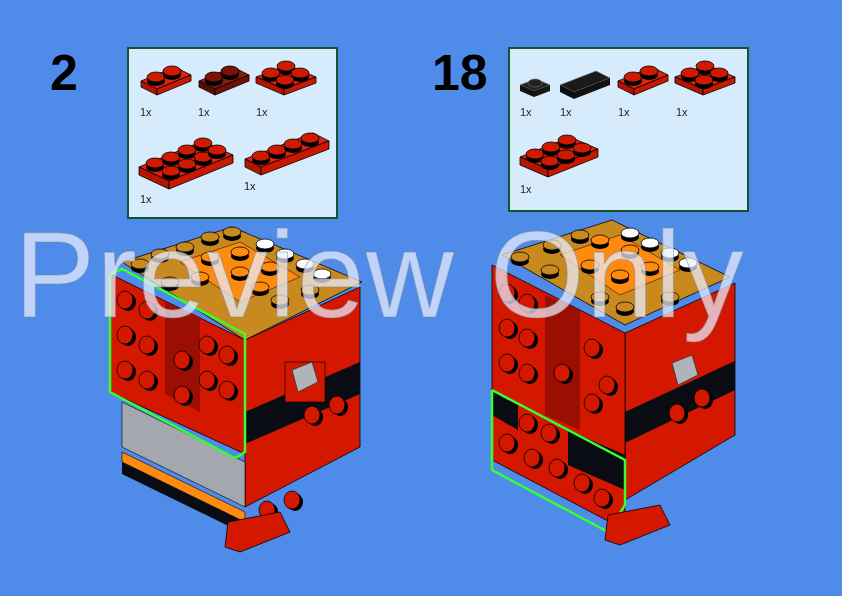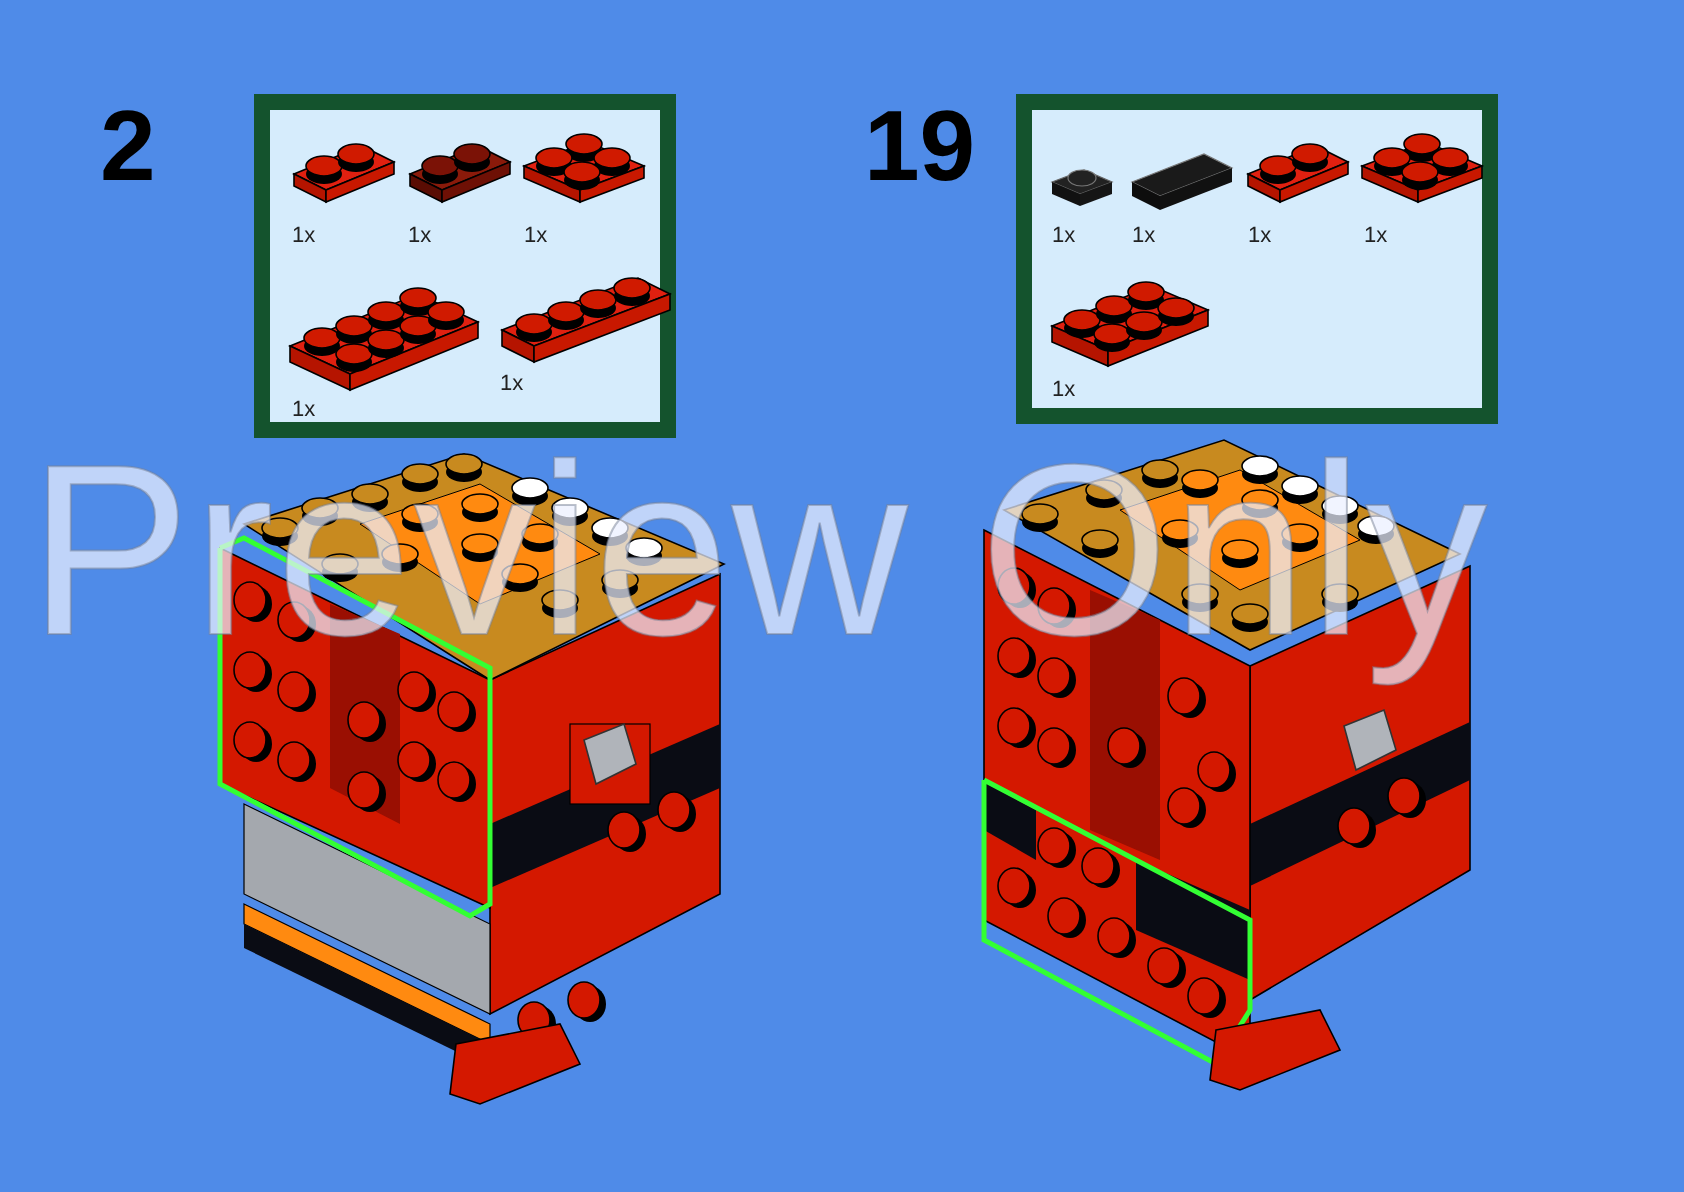--- a/index.html
+++ b/index.html
@@ -1,18 +1,18 @@
 <!DOCTYPE html>
 <html><head>
 <meta charset="utf-8">
 <style>
   html, body { margin:0; padding:0; }
   body { width:842px; height:596px; background:#4f8be8; position:relative; overflow:hidden; font-family:"Liberation Sans", sans-serif; }
   .step-num { position:absolute; font-weight:bold; font-size:50px; color:#000; line-height:1; }
-  .parts-box { position:absolute; background:#d6ecfc; border:8px solid #14532d; box-sizing:border-box; }
+  .parts-box { position:absolute; background:#d6ecfc; border:2px solid #14532d; box-sizing:border-box; }
   .qty { position:absolute; font-size:11px; color:#222; }
   .part { position:absolute; }
   .model { position:absolute; }
   .watermark { position:absolute; left:14px; top:214px; font-size:122px; color:rgba(235,240,255,0.72); letter-spacing:1px; white-space:nowrap; font-family:"Liberation Sans", sans-serif; line-height:1; -webkit-text-stroke:1px rgba(120,130,150,0.5); pointer-events:none; }
 </style>
 </head>
 <body>
 
 <svg width="0" height="0" style="position:absolute">
   <defs>
@@ -154,21 +154,21 @@
         <use href="#fstud" x="170" y="290"></use>
         <use href="#fstud" x="195" y="280"></use>
     </g>
     <polyline points="10,52 22,47 145,112 145,230 135,236 10,170 10,52" fill="none" stroke="#33ff33" stroke-width="2.5"></polyline>
 
     <polygon points="128,300 180,290 190,310 140,330 125,325" fill="#d41800" stroke="#000" stroke-width="0.8"></polygon>
   </svg>
 </div>
 
 <div>
-  <div class="step-num" style="left:432px;top:48px;">19</div>
+  <div class="step-num" style="left:432px;top:48px;">18</div>
   <div class="parts-box" style="left:508px;top:47px;width:241px;height:165px;">
     <svg class="part" style="left:8px;top:22px" width="35" height="30" viewBox="0 0 35 30">
       <polygon points="2,14 18,8 32,14 16,20" fill="#222" stroke="#666" stroke-width="0.6"></polygon>
       <polygon points="2,14 16,20 16,26 2,20" fill="#111"></polygon>
       <polygon points="16,20 32,14 32,20 16,26" fill="#151515"></polygon>
       <ellipse cx="17" cy="12" rx="7" ry="4" fill="#222" stroke="#777" stroke-width="0.6"></ellipse>
     </svg>
     <div class="qty" style="left:10px;top:57px">1x</div>
 
     <svg class="part" style="left:48px;top:18px" width="55" height="36" viewBox="0 0 55 36">

